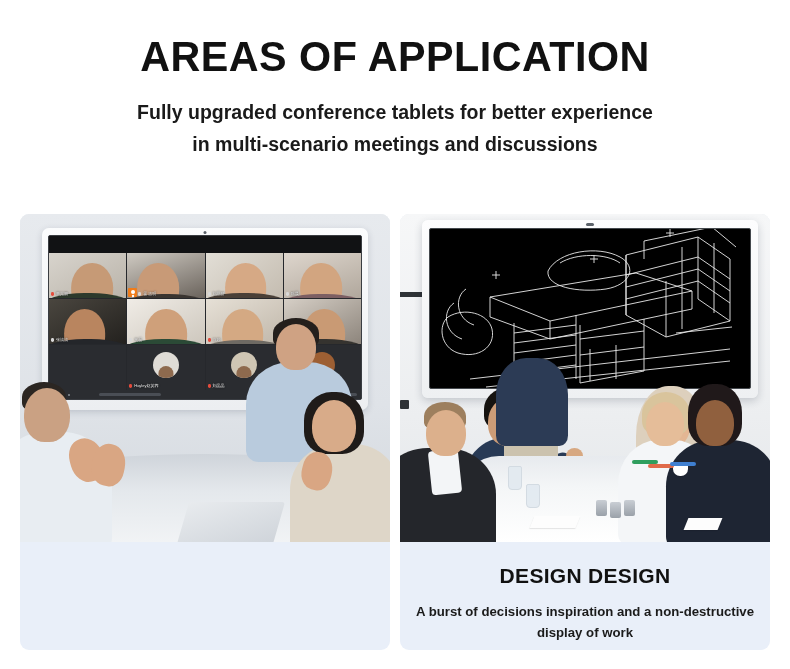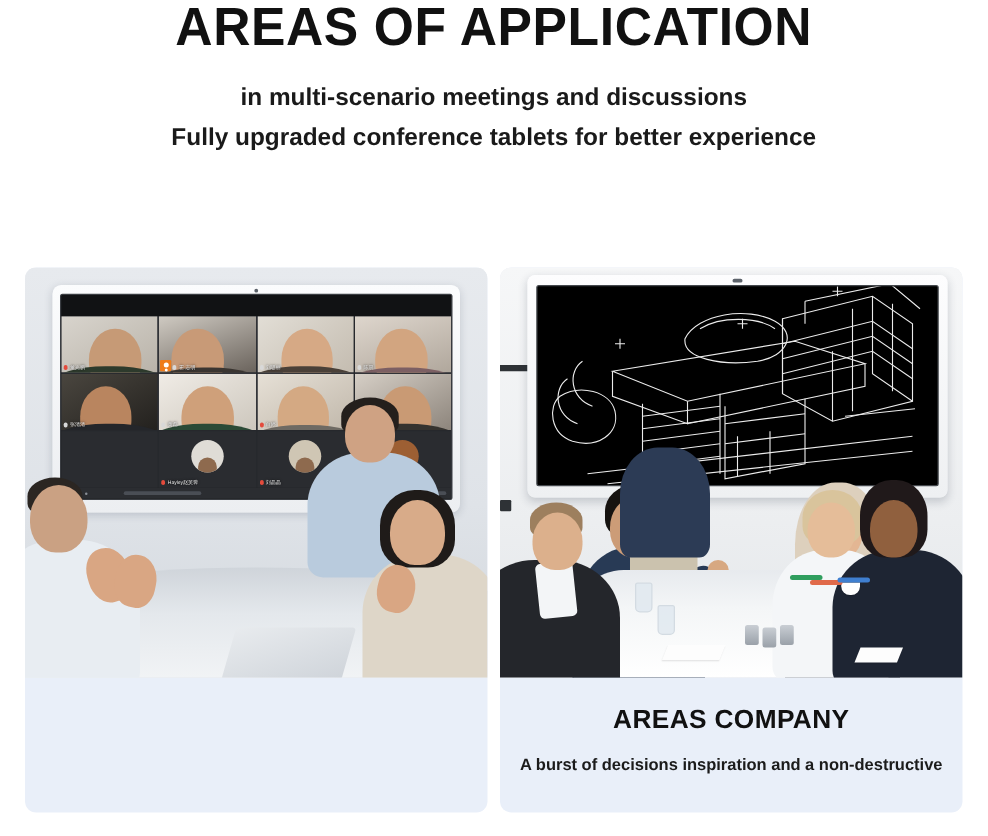--- a/index.html
+++ b/index.html
@@ -11,20 +11,21 @@
     width: 790px;
     height: 669px;
     font-family: "Liberation Sans", sans-serif;
     color: #111111;
     overflow: hidden;
     position: relative;
   }
 
   
   .header {
+    padding-top: 34px;
     text-align: center;
   }
   .page-title {
     font-size: 43px;
     font-weight: bold;
     letter-spacing: 0.5px;
     line-height: 1.05;
     color: #111111;
     margin: 0;
     transform: scaleX(0.96);
@@ -310,22 +311,22 @@
     color: #1b1b1b;
   }
   .caption-text .cl { display: block; }
 </style>
 </head>
 <body>
 
 <div class="header">
   <h1 class="page-title">AREAS OF APPLICATION</h1>
   <div class="subtitle">
+    <span class="subtitle-line">Fully upgraded conference tablets for better experience</span>
     <span class="subtitle-line">in multi-scenario meetings and discussions</span>
-    <span class="subtitle-line">Fully upgraded conference tablets for better experience</span>
   </div>
 </div>
 
 <div class="cards">
 
   <div class="card">
 
     <div class="photo scene-office">
       <div class="office-wall"></div>
 
@@ -579,19 +580,20 @@
         <span class="br-item can" style="left:224px; bottom:26px"></span>
         <span class="br-item paper" style="left:132px; bottom:14px"></span>
         <span class="br-item paper" style="right:50px; bottom:12px; width:34px"></span>
         <span class="br-item marker" style="right:112px;bottom:78px; background:#2f9e5e"></span>
         <span class="br-item marker" style="right:96px; bottom:74px; background:#e06a4a"></span>
         <span class="br-item marker" style="right:74px; bottom:76px; background:#3f7fd0"></span>
       </div>
     </div>
 
     <div class="caption">
-      <h2 class="caption-title">AREAS COMPANY</h2>
+      <h2 class="caption-title">DESIGN DESIGN</h2>
       <div class="caption-text">
         <span class="cl">A burst of decisions inspiration and a non-destructive</span>
+        <span class="cl">display of work</span>
       </div>
     </div>
   </div>
 </div>
 
 </body></html>

